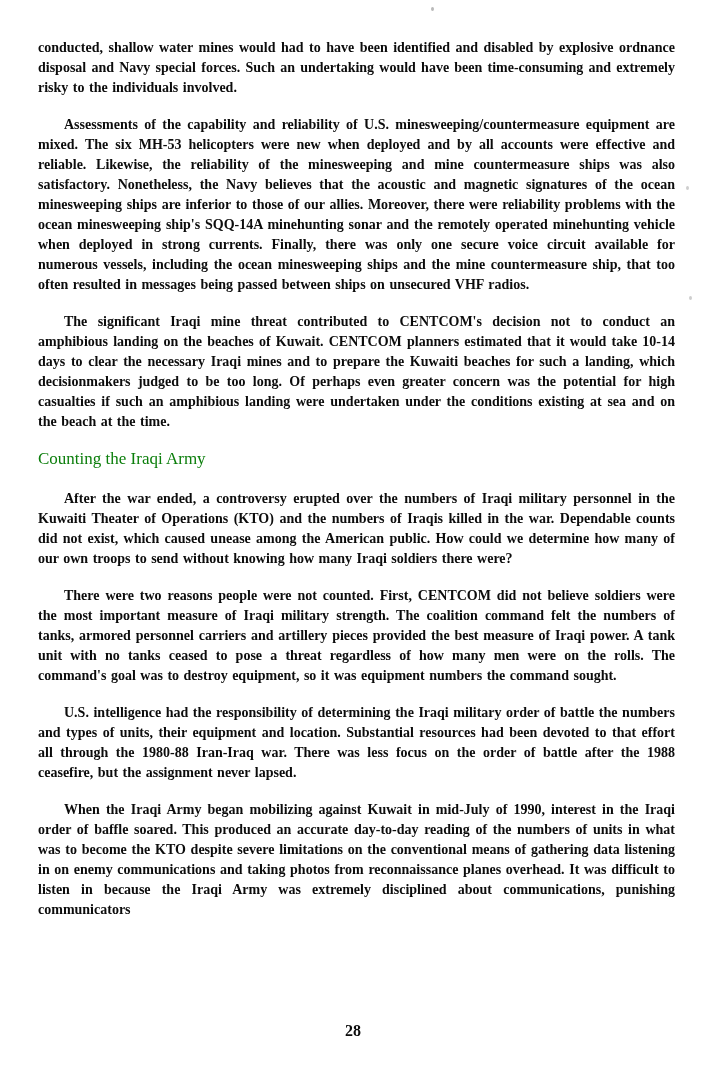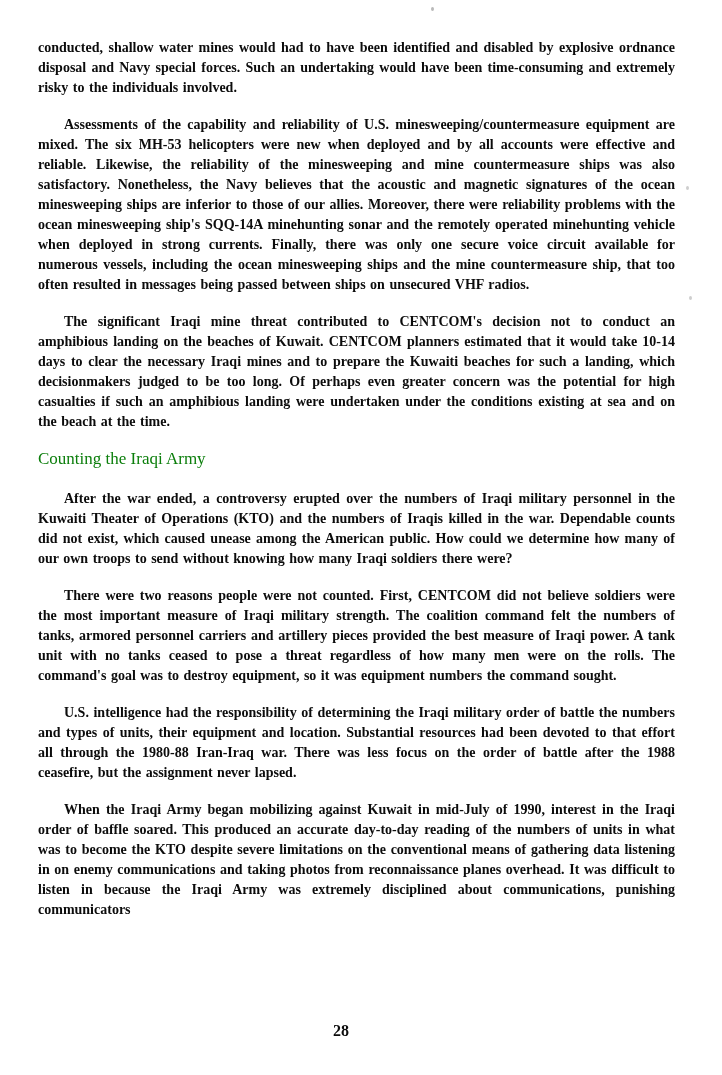--- a/index.html
+++ b/index.html
@@ -42,21 +42,21 @@
     font-family: "Liberation Serif", serif;
     font-weight: normal;
     font-size: 17px;
     line-height: 20px;
     color: var(--color-heading);
     margin: 0 0 20px 0;
   }
   .page-number {
     position: absolute;
     top: 1022px;
-    left: 0;
+    left: 12px;
     width: 682px;
     text-align: center;
     font-family: "Liberation Serif", serif;
     font-weight: bold;
     font-size: 16px;
     color: var(--color-text);
   }
   
   .speck {
     position: absolute;

